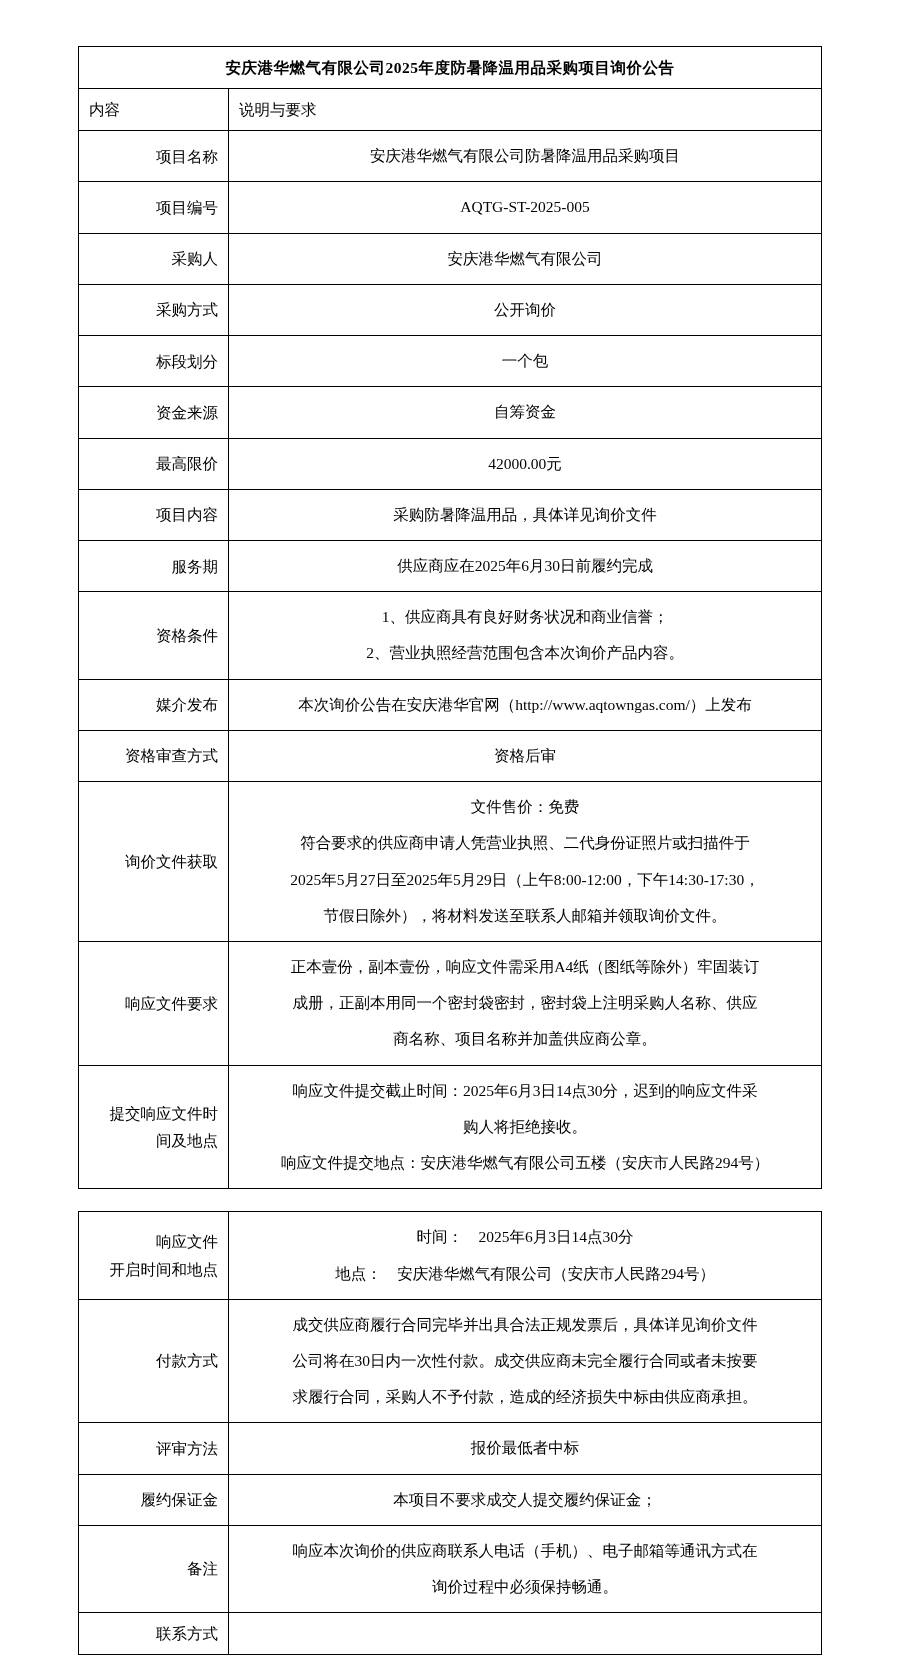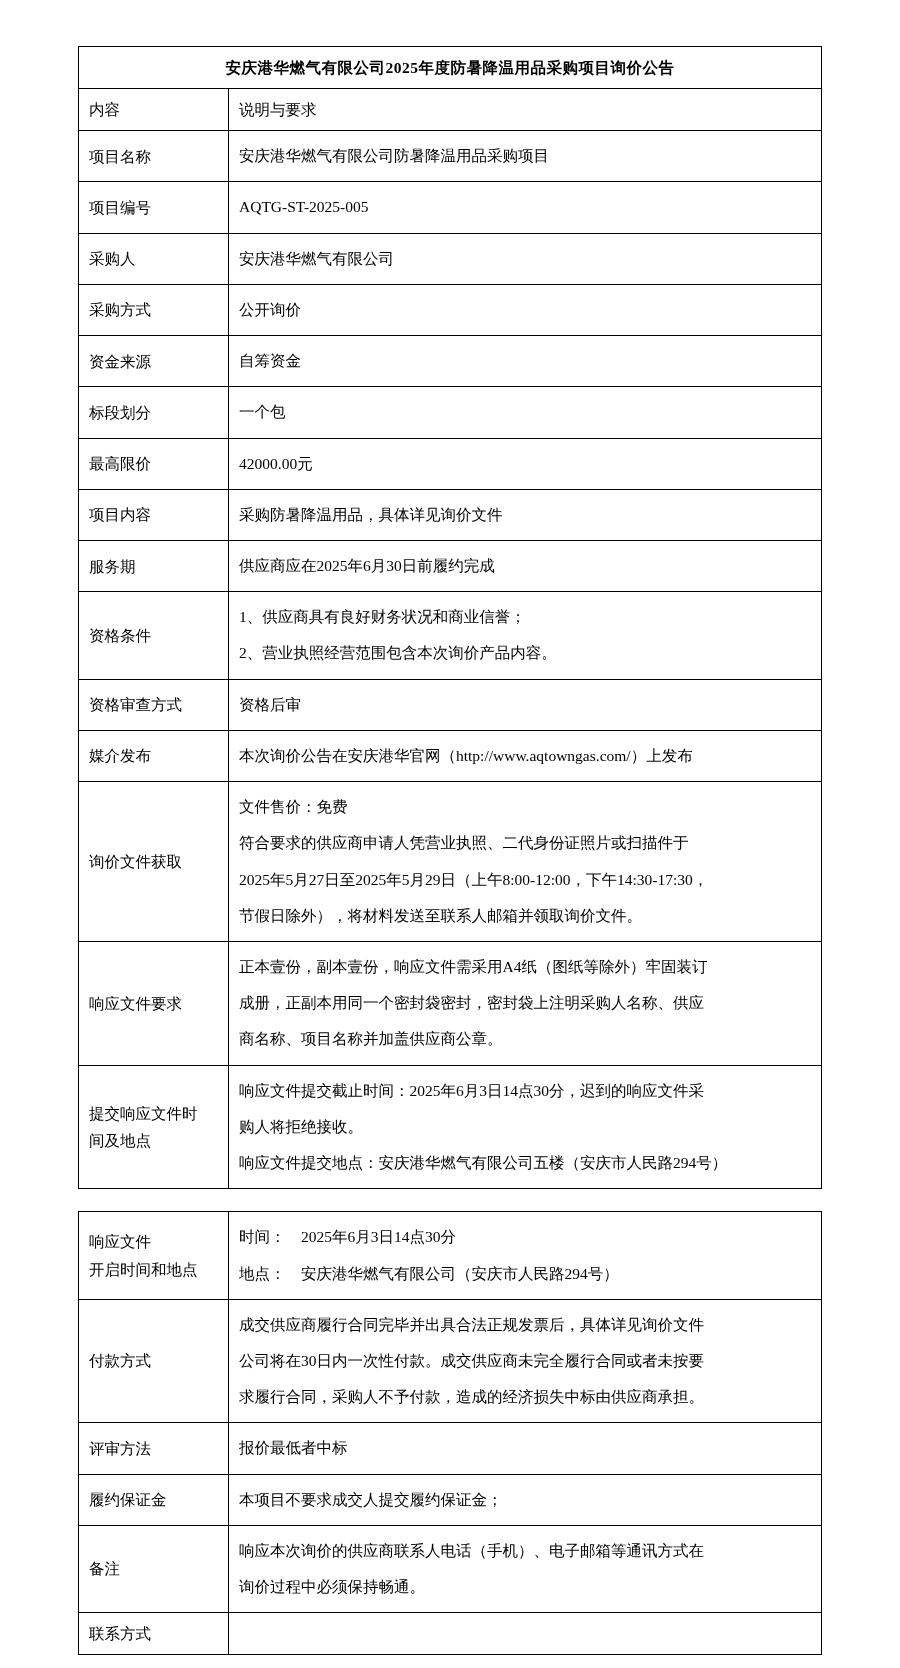--- a/index.html
+++ b/index.html
@@ -37,34 +37,35 @@
     letter-spacing: 0.5px;
     padding: 16px 10px 16px 10px;
     line-height: 1.4;
   }
   .head-cell {
     text-align: left;
     font-size: 16px;
     padding: 9px 10px;
   }
   .label-cell {
-    text-align: left;
+    text-align: right;
     width: 150px;
     font-size: 16px;
     padding: 9px 6px;
     line-height: 1.8;
   }
   .value-cell {
     text-align: left;
     padding-left: 14px;
   }
   .value-cell p {
     margin: 0;
     padding: 2px 0;
     line-height: 1.95;
+    text-align: center;
   }
   .spacer {
     height: 22px;
   }
   .multi p {
     margin: 0;
     padding: 3px 0;
   }
 </style>
 </head>
@@ -105,29 +106,29 @@
             <p>安庆港华燃气有限公司</p>
           </td>
         </tr>
         <tr>
           <td class="label-cell">采购方式</td>
           <td class="value-cell multi">
             <p>公开询价</p>
           </td>
         </tr>
         <tr>
+          <td class="label-cell">标段划分</td>
+          <td class="value-cell multi">
+            <p>一个包</p>
+          </td>
+        </tr>
+        <tr>
           <td class="label-cell">资金来源</td>
           <td class="value-cell multi">
             <p>自筹资金</p>
-          </td>
-        </tr>
-        <tr>
-          <td class="label-cell">标段划分</td>
-          <td class="value-cell multi">
-            <p>一个包</p>
           </td>
         </tr>
         <tr>
           <td class="label-cell">最高限价</td>
           <td class="value-cell multi">
             <p>42000.00元</p>
           </td>
         </tr>
         <tr>
           <td class="label-cell">项目内容</td>
@@ -142,29 +143,29 @@
           </td>
         </tr>
         <tr>
           <td class="label-cell">资格条件</td>
           <td class="value-cell multi">
             <p>1、供应商具有良好财务状况和商业信誉；</p>
             <p>2、营业执照经营范围包含本次询价产品内容。</p>
           </td>
         </tr>
         <tr>
+          <td class="label-cell">媒介发布</td>
+          <td class="value-cell multi">
+            <p>本次询价公告在安庆港华官网（http://www.aqtowngas.com/）上发布</p>
+          </td>
+        </tr>
+        <tr>
           <td class="label-cell">资格审查方式</td>
           <td class="value-cell multi">
             <p>资格后审</p>
-          </td>
-        </tr>
-        <tr>
-          <td class="label-cell">媒介发布</td>
-          <td class="value-cell multi">
-            <p>本次询价公告在安庆港华官网（http://www.aqtowngas.com/）上发布</p>
           </td>
         </tr>
         <tr>
           <td class="label-cell">询价文件获取</td>
           <td class="value-cell multi">
             <p>文件售价：免费</p>
             <p>符合要求的供应商申请人凭营业执照、二代身份证照片或扫描件于</p>
             <p>2025年5月27日至2025年5月29日（上午8:00-12:00，下午14:30-17:30，</p>
             <p>节假日除外），将材料发送至联系人邮箱并领取询价文件。</p>
           </td>

